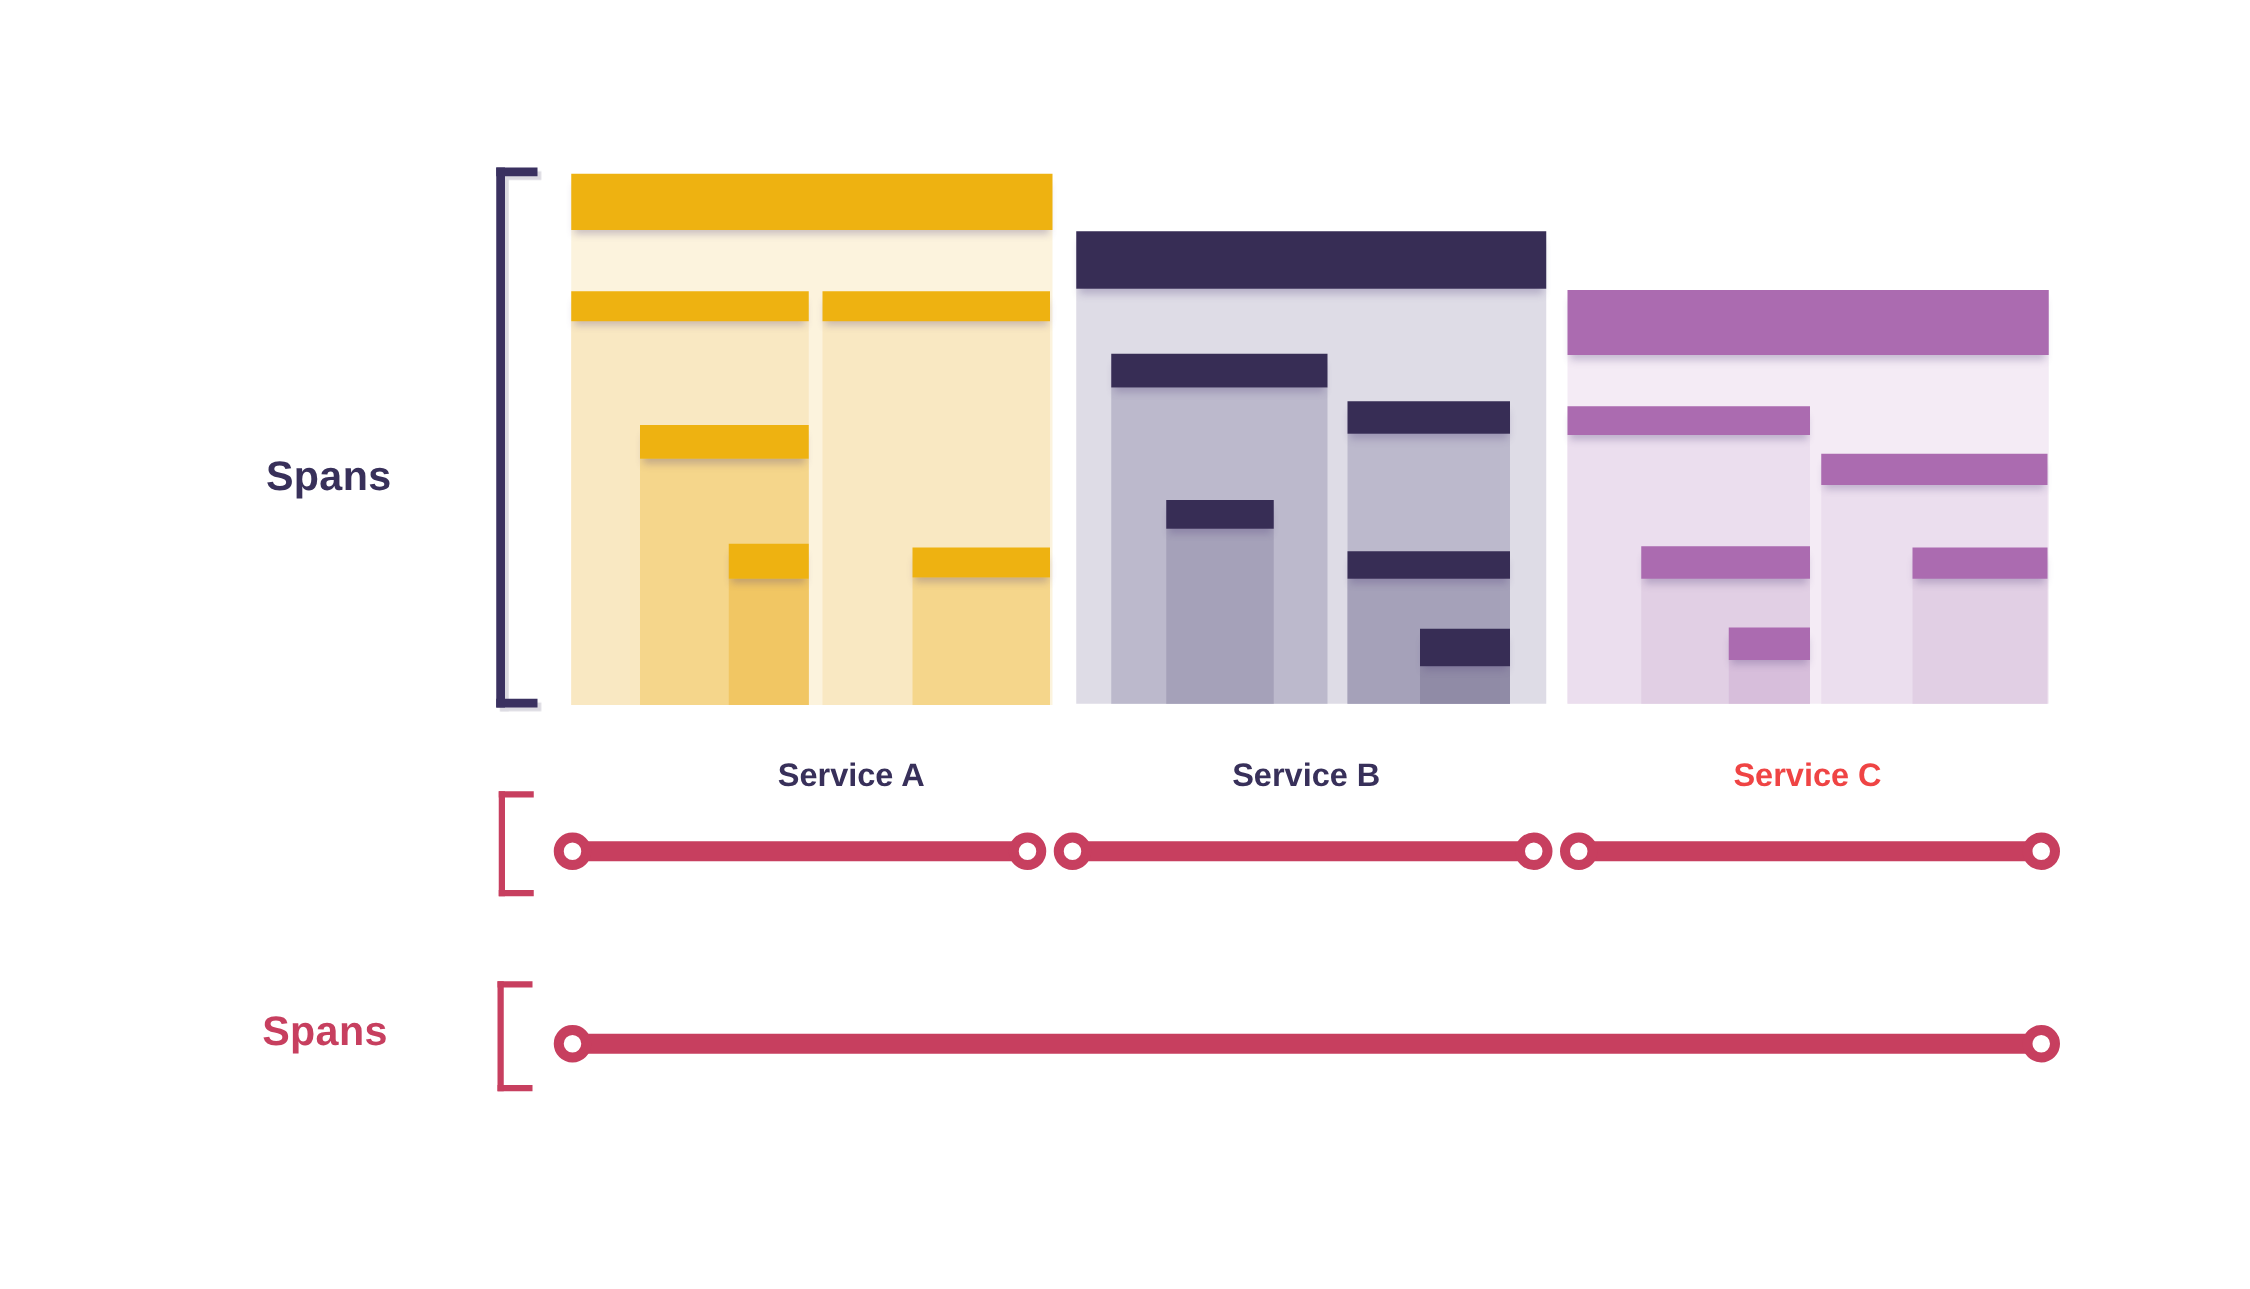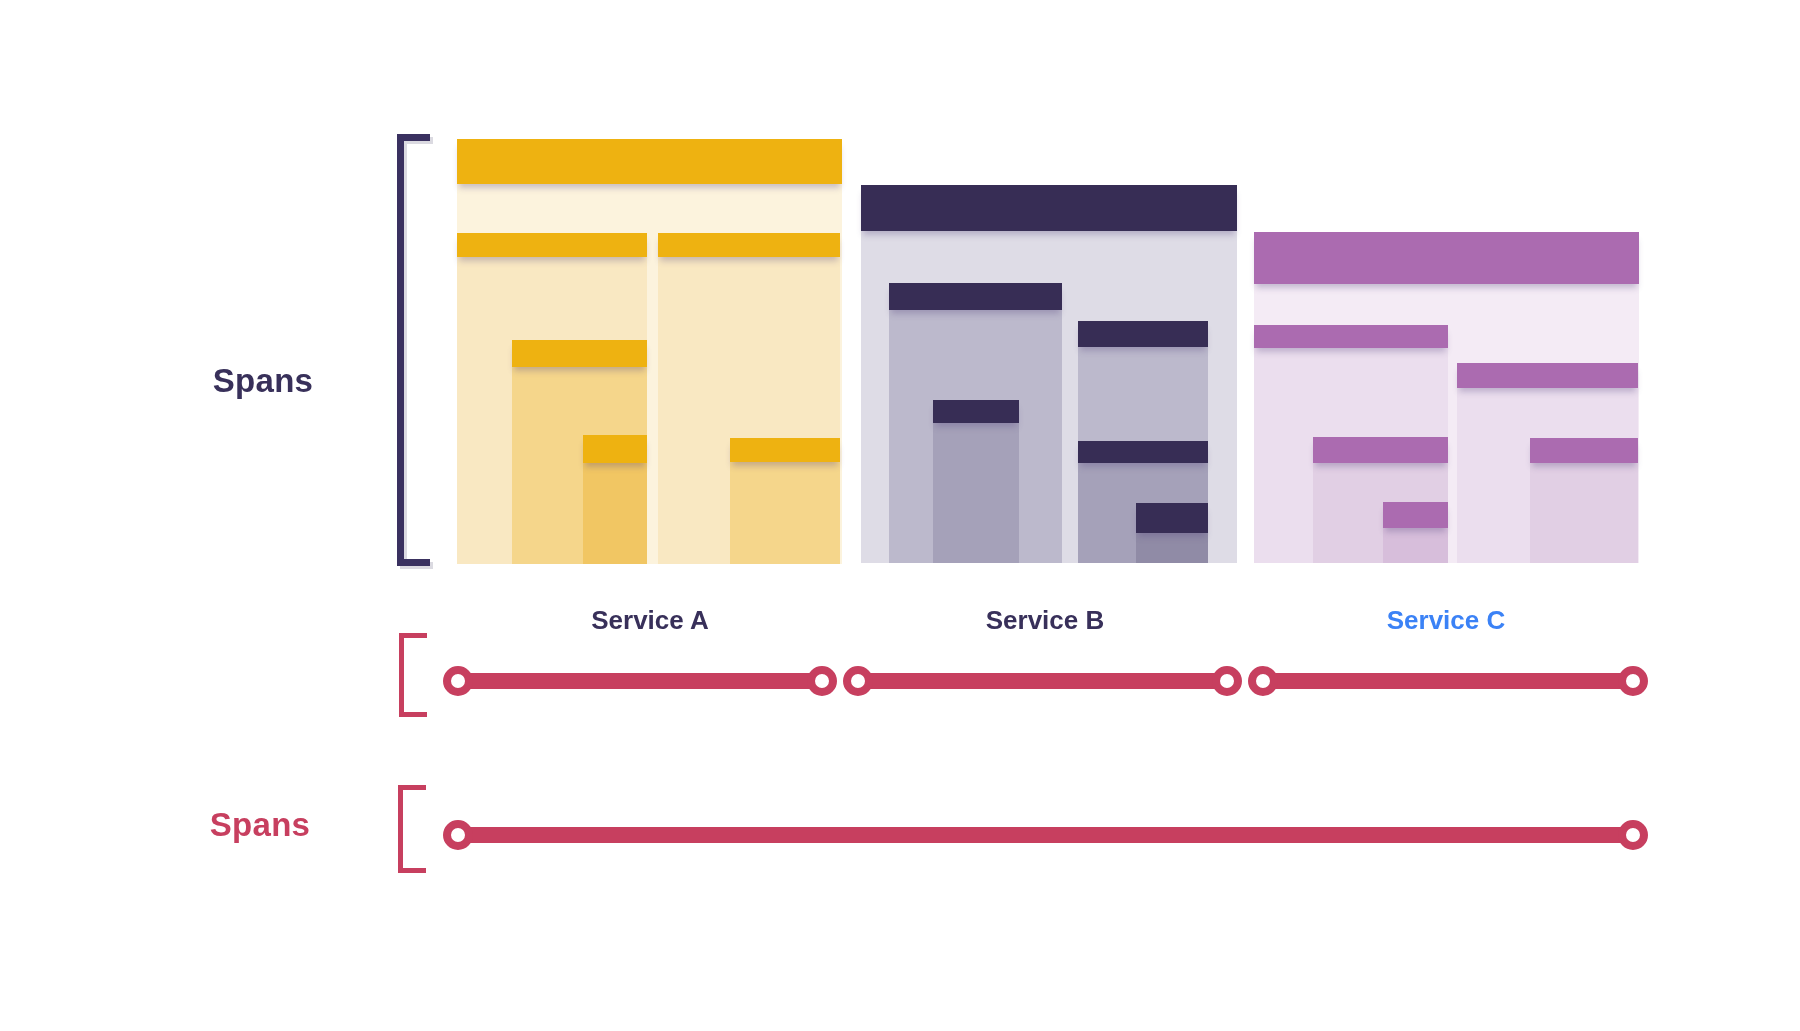--- a/index.html
+++ b/index.html
@@ -113,23 +113,23 @@
       <div class="rect container" style="left: 1530px; top: 463px; width: 108px; height: 100px; background: rgb(225, 207, 228);"></div>
       <div class="rect container" style="left: 1383px; top: 528px; width: 65px; height: 35px; background: rgb(215, 190, 219);"></div>
       <div class="rect bar" style="left: 1254px; top: 232px; width: 385px; height: 52px; background: rgb(171, 107, 176);"></div>
       <div class="rect bar" style="left: 1254px; top: 325px; width: 194px; height: 23px; background: rgb(171, 107, 176);"></div>
       <div class="rect bar" style="left: 1457px; top: 363px; width: 181px; height: 25px; background: rgb(171, 107, 176);"></div>
       <div class="rect bar" style="left: 1313px; top: 437px; width: 135px; height: 26px; background: rgb(171, 107, 176);"></div>
       <div class="rect bar" style="left: 1383px; top: 502px; width: 65px; height: 26px; background: rgb(171, 107, 176);"></div>
       <div class="rect bar" style="left: 1530px; top: 438px; width: 108px; height: 25px; background: rgb(171, 107, 176);"></div>
     </div>
 
-  <div class="service-name svc-0" style="color: rgb(56, 48, 90);">Service A</div>
+  <div class="service-name svc-0" style="color: rgb(56, 48, 90); margin-left: 31px;">Service A</div>
   <div class="service-name svc-1" style="color: rgb(56, 48, 90);">Service B</div>
-  <div class="service-name svc-2" style="color: #3b82f6;">Service C</div>
+  <div class="service-name svc-2" style="color: #ef4444;">Service C</div>
 
   <div class="bracket" id="transactions-bracket" style="border-color: rgb(199, 63, 95);"></div>
   <div id="transactions-layer">
       <div class="tl-line" style="left: 458px; width: 364px; top: 673px; height: 16px; background: rgb(199, 63, 95);"></div>
       <div class="tl-node" style="left: 443px; top: 666px; width: 30px; height: 30px; border-width: 8px; border-color: rgb(199, 63, 95);"></div>
       <div class="tl-node" style="left: 807px; top: 666px; width: 30px; height: 30px; border-width: 8px; border-color: rgb(199, 63, 95);"></div>
       <div class="tl-line" style="left: 858px; width: 369px; top: 673px; height: 16px; background: rgb(199, 63, 95);"></div>
       <div class="tl-node" style="left: 843px; top: 666px; width: 30px; height: 30px; border-width: 8px; border-color: rgb(199, 63, 95);"></div>
       <div class="tl-node" style="left: 1212px; top: 666px; width: 30px; height: 30px; border-width: 8px; border-color: rgb(199, 63, 95);"></div>
       <div class="tl-line" style="left: 1263px; width: 370px; top: 673px; height: 16px; background: rgb(199, 63, 95);"></div>

